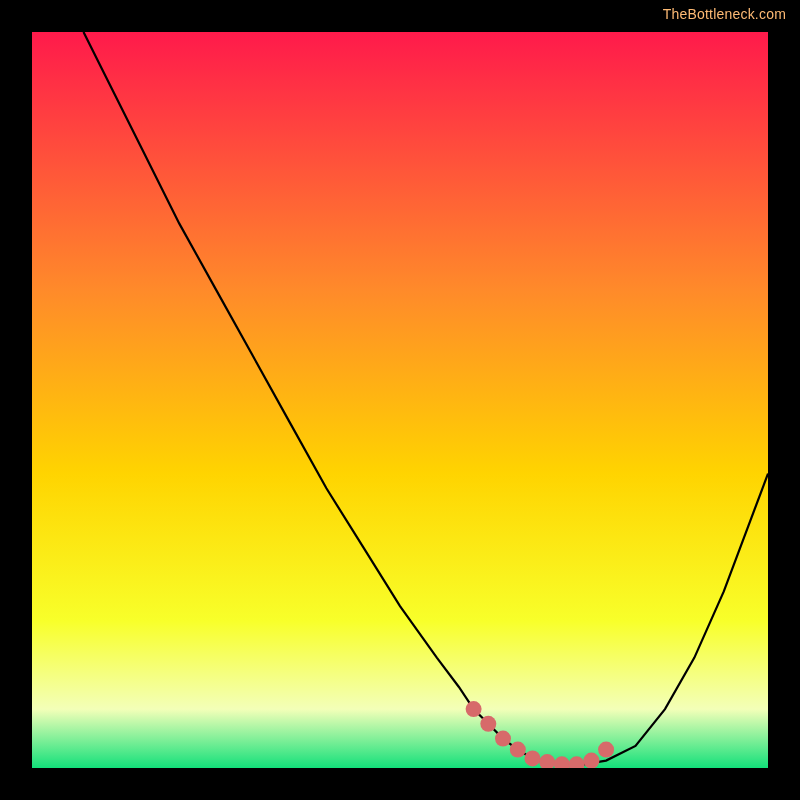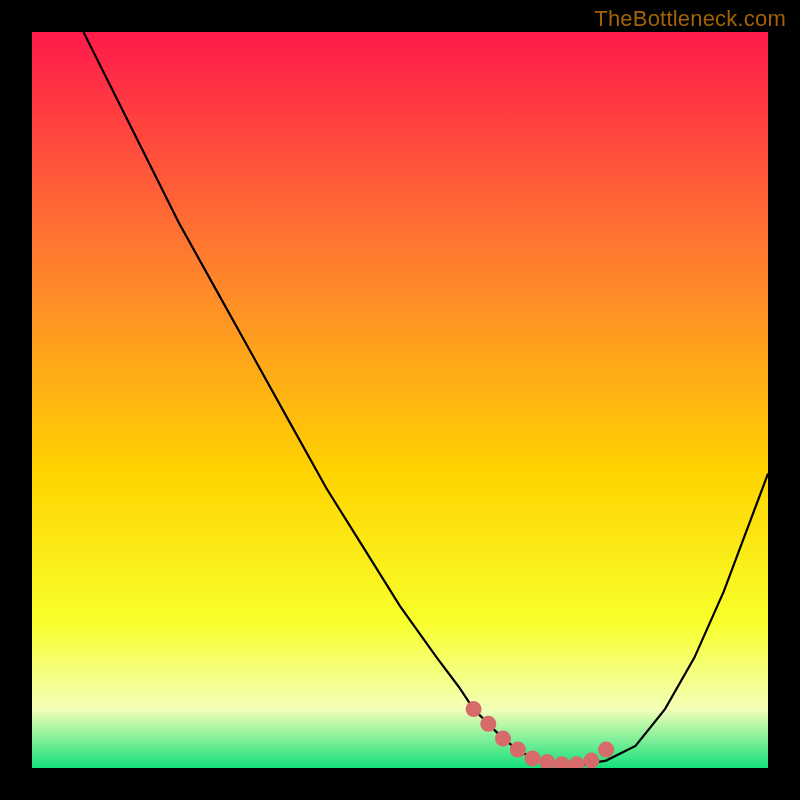--- a/index.html
+++ b/index.html
@@ -24,23 +24,23 @@
     top: 32px;
     width: 736px;
     height: 736px;
     overflow: hidden;
   }
   .watermark {
     position: absolute;
     top: 6px;
     right: 14px;
     font-family: Arial, Helvetica, sans-serif;
-    font-size: 22px;
+    font-size: 14px;
     font-weight: 400;
-    color: #a16207;
+    color: #fdba74;
     letter-spacing: 0.2px;
   }
   svg { display: block; }
 </style>
 </head>
 <body>
 
 <div class="frame">
   <div class="watermark">TheBottleneck.com</div>
   <div class="plot">

